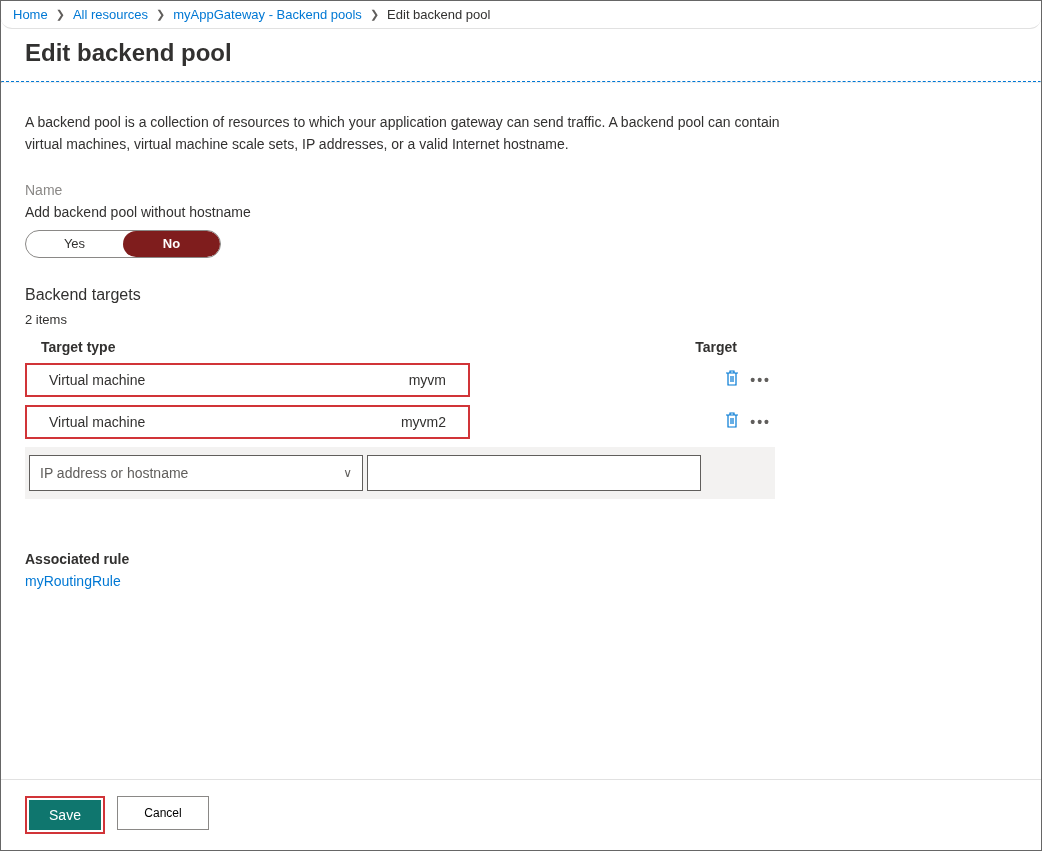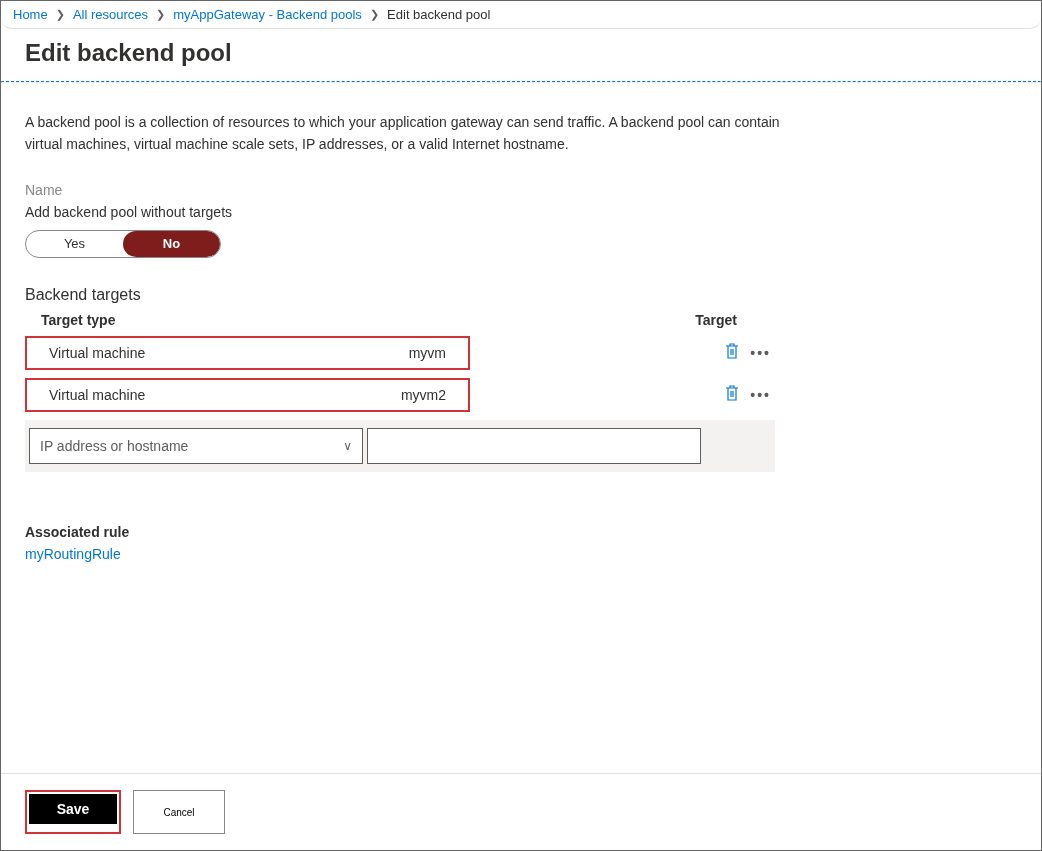--- a/index.html
+++ b/index.html
@@ -158,35 +158,35 @@
     padding: 16px 24px;
     display: flex;
     gap: 12px;
   }
   .save-wrap {
     border: 2px solid #d13438;
     padding: 2px;
     display: inline-block;
   }
   .btn-save {
-    background: #000000;
+    background: #0f766e;
     color: #fff;
     border: none;
-    font-weight: 700;
-    font-size: 14px;
-    width: 88px;
+    font-weight: 400;
+    font-size: 14px;
+    width: 72px;
     height: 30px;
     cursor: pointer;
   }
   .btn-cancel {
     background: #fff;
     border: 1px solid #8a8886;
-    font-size: 10px;
+    font-size: 12px;
     width: 92px;
-    height: 44px;
+    height: 34px;
     cursor: pointer;
   }
 </style>
 </head>
 <body>
 
 <div class="breadcrumb">
   <a>Home</a>
   <span class="sep">❯</span>
   <a>All resources</a>
@@ -197,27 +197,28 @@
 </div>
 
 <div class="page-title">Edit backend pool</div>
 <hr class="dashed-sep">
 
 <div class="content">
   <div class="desc">A backend pool is a collection of resources to which your application gateway can send traffic. A backend pool can contain virtual machines, virtual machine scale sets, IP addresses, or a valid Internet hostname.</div>
 
   <div class="field-label">Name</div>
 
-  <div class="section-label">Add backend pool without targets</div>
+  <div class="section-label">Add backend pool without hostname</div>
   <div class="pill-toggle">
     <div class="pill-opt">Yes</div>
     <div class="pill-opt sel">No</div>
   </div>
 
   <div class="backend-targets-h">Backend targets</div>
+  <div class="items-count">2 items</div>
 
   <div class="targets-table">
     <div class="targets-head">
       <div class="col-type">Target type</div>
       <div class="col-target">Target</div>
     </div>
 
     <div class="target-row-wrap">
       <div class="target-row">
         <span class="t-type">Virtual machine</span>

